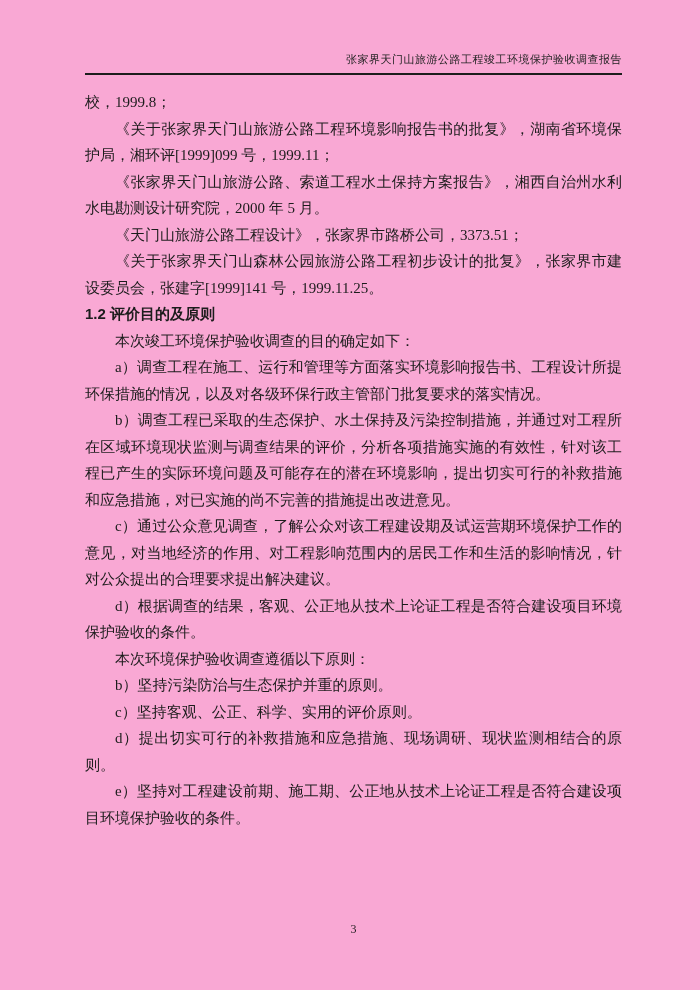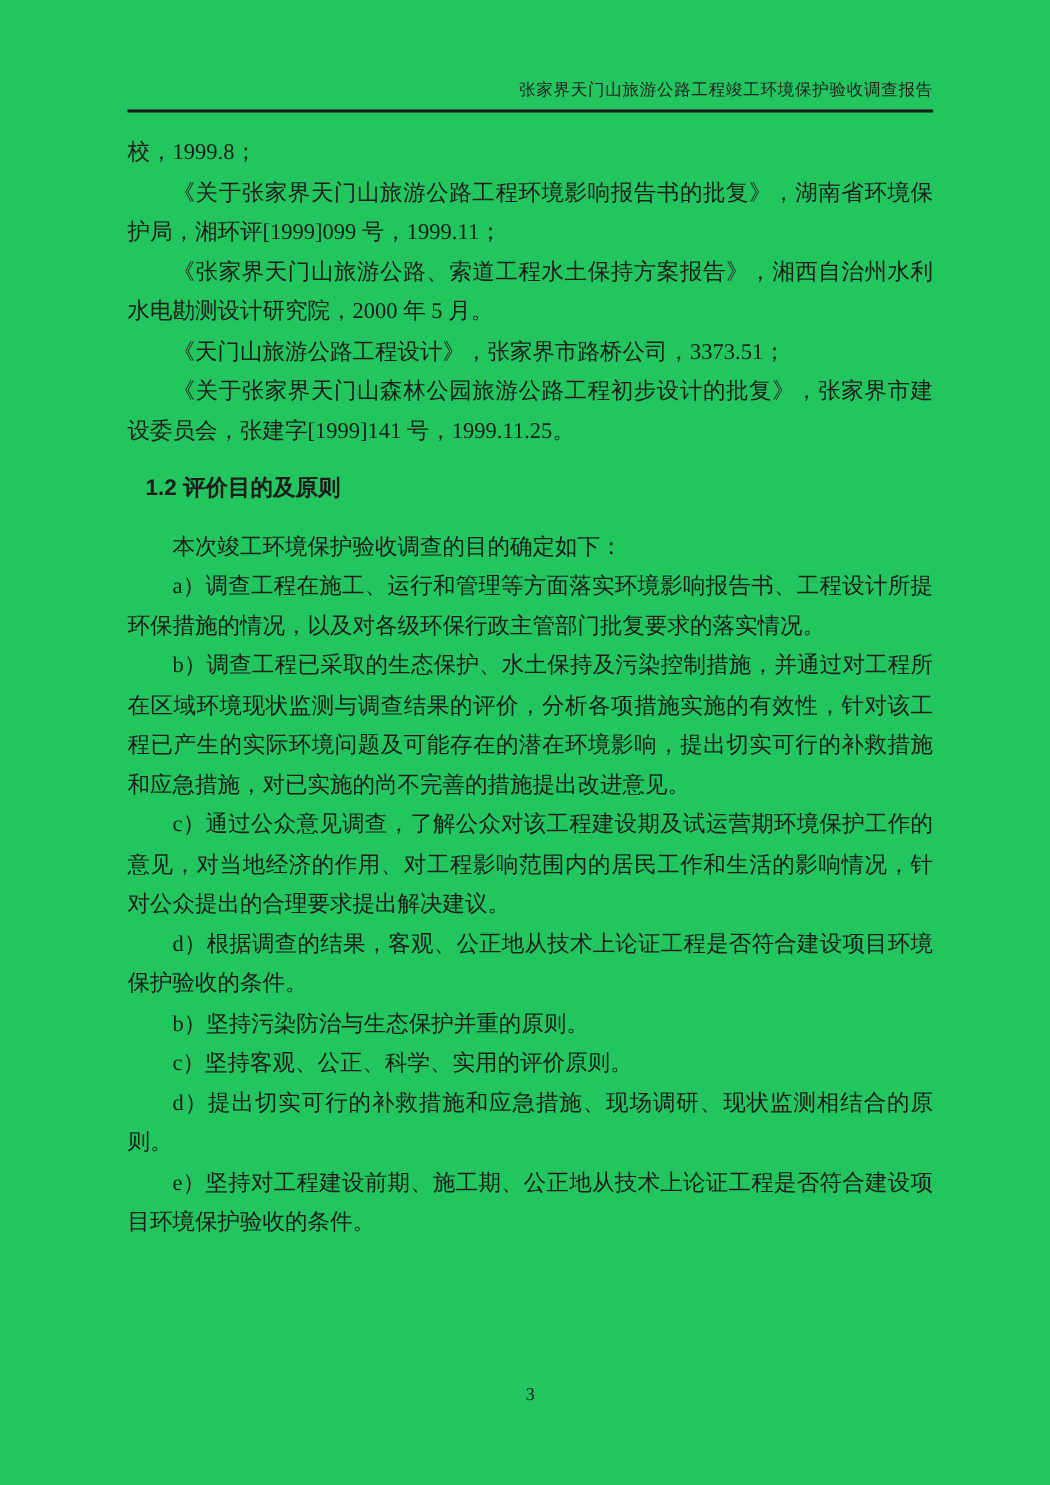--- a/index.html
+++ b/index.html
@@ -4,21 +4,21 @@
 <style>
   html, body {
     margin: 0;
     padding: 0;
     background: #ffffff;
   }
   .page {
     position: relative;
     width: 700px;
     height: 990px;
-    background: #22c55e;
+    background: #f9a8d4;
     font-family: "Liberation Serif", "DejaVu Serif", serif;
     color: #1c1c1c;
     overflow: hidden;
   }
   .page-header {
     position: absolute;
     top: 52px;
     left: 85px;
     width: 537px;
     text-align: right;
@@ -43,21 +43,21 @@
     padding: 0;
   }
   .doc-body p.indent {
     text-indent: 2em;
   }
   .doc-body .heading {
     font-family: "Liberation Sans", "DejaVu Sans", sans-serif;
     font-weight: bold;
     font-size: 15px;
     line-height: 26.5px;
-    margin: 12px;
+    margin: 0;
     text-align: left;
   }
   .page-footer {
     position: absolute;
     top: 922px;
     left: 85px;
     width: 537px;
     text-align: center;
     font-size: 12px;
     color: #1c1c1c;
@@ -77,20 +77,21 @@
     <p class="indent">《关于张家界天门山旅游公路工程环境影响报告书的批复》，湖南省环境保护局，湘环评[1999]099 号，1999.11；</p>
     <p class="indent">《张家界天门山旅游公路、索道工程水土保持方案报告》，湘西自治州水利水电勘测设计研究院，2000 年 5 月。</p>
     <p class="indent">《天门山旅游公路工程设计》，张家界市路桥公司，3373.51；</p>
     <p class="indent">《关于张家界天门山森林公园旅游公路工程初步设计的批复》，张家界市建设委员会，张建字[1999]141 号，1999.11.25。</p>
     <p class="heading">1.2 评价目的及原则</p>
     <p class="indent">本次竣工环境保护验收调查的目的确定如下：</p>
     <p class="indent">a）调查工程在施工、运行和管理等方面落实环境影响报告书、工程设计所提环保措施的情况，以及对各级环保行政主管部门批复要求的落实情况。</p>
     <p class="indent">b）调查工程已采取的生态保护、水土保持及污染控制措施，并通过对工程所在区域环境现状监测与调查结果的评价，分析各项措施实施的有效性，针对该工程已产生的实际环境问题及可能存在的潜在环境影响，提出切实可行的补救措施和应急措施，对已实施的尚不完善的措施提出改进意见。</p>
     <p class="indent">c）通过公众意见调查，了解公众对该工程建设期及试运营期环境保护工作的意见，对当地经济的作用、对工程影响范围内的居民工作和生活的影响情况，针对公众提出的合理要求提出解决建议。</p>
     <p class="indent">d）根据调查的结果，客观、公正地从技术上论证工程是否符合建设项目环境保护验收的条件。</p>
+    <p class="indent">本次环境保护验收调查遵循以下原则：</p>
     <p class="indent">b）坚持污染防治与生态保护并重的原则。</p>
     <p class="indent">c）坚持客观、公正、科学、实用的评价原则。</p>
     <p class="indent">d）提出切实可行的补救措施和应急措施、现场调研、现状监测相结合的原则。</p>
     <p class="indent">e）坚持对工程建设前期、施工期、公正地从技术上论证工程是否符合建设项目环境保护验收的条件。</p>
   </div>
 
   <div class="page-footer">
     <span>3</span>
   </div>
 

